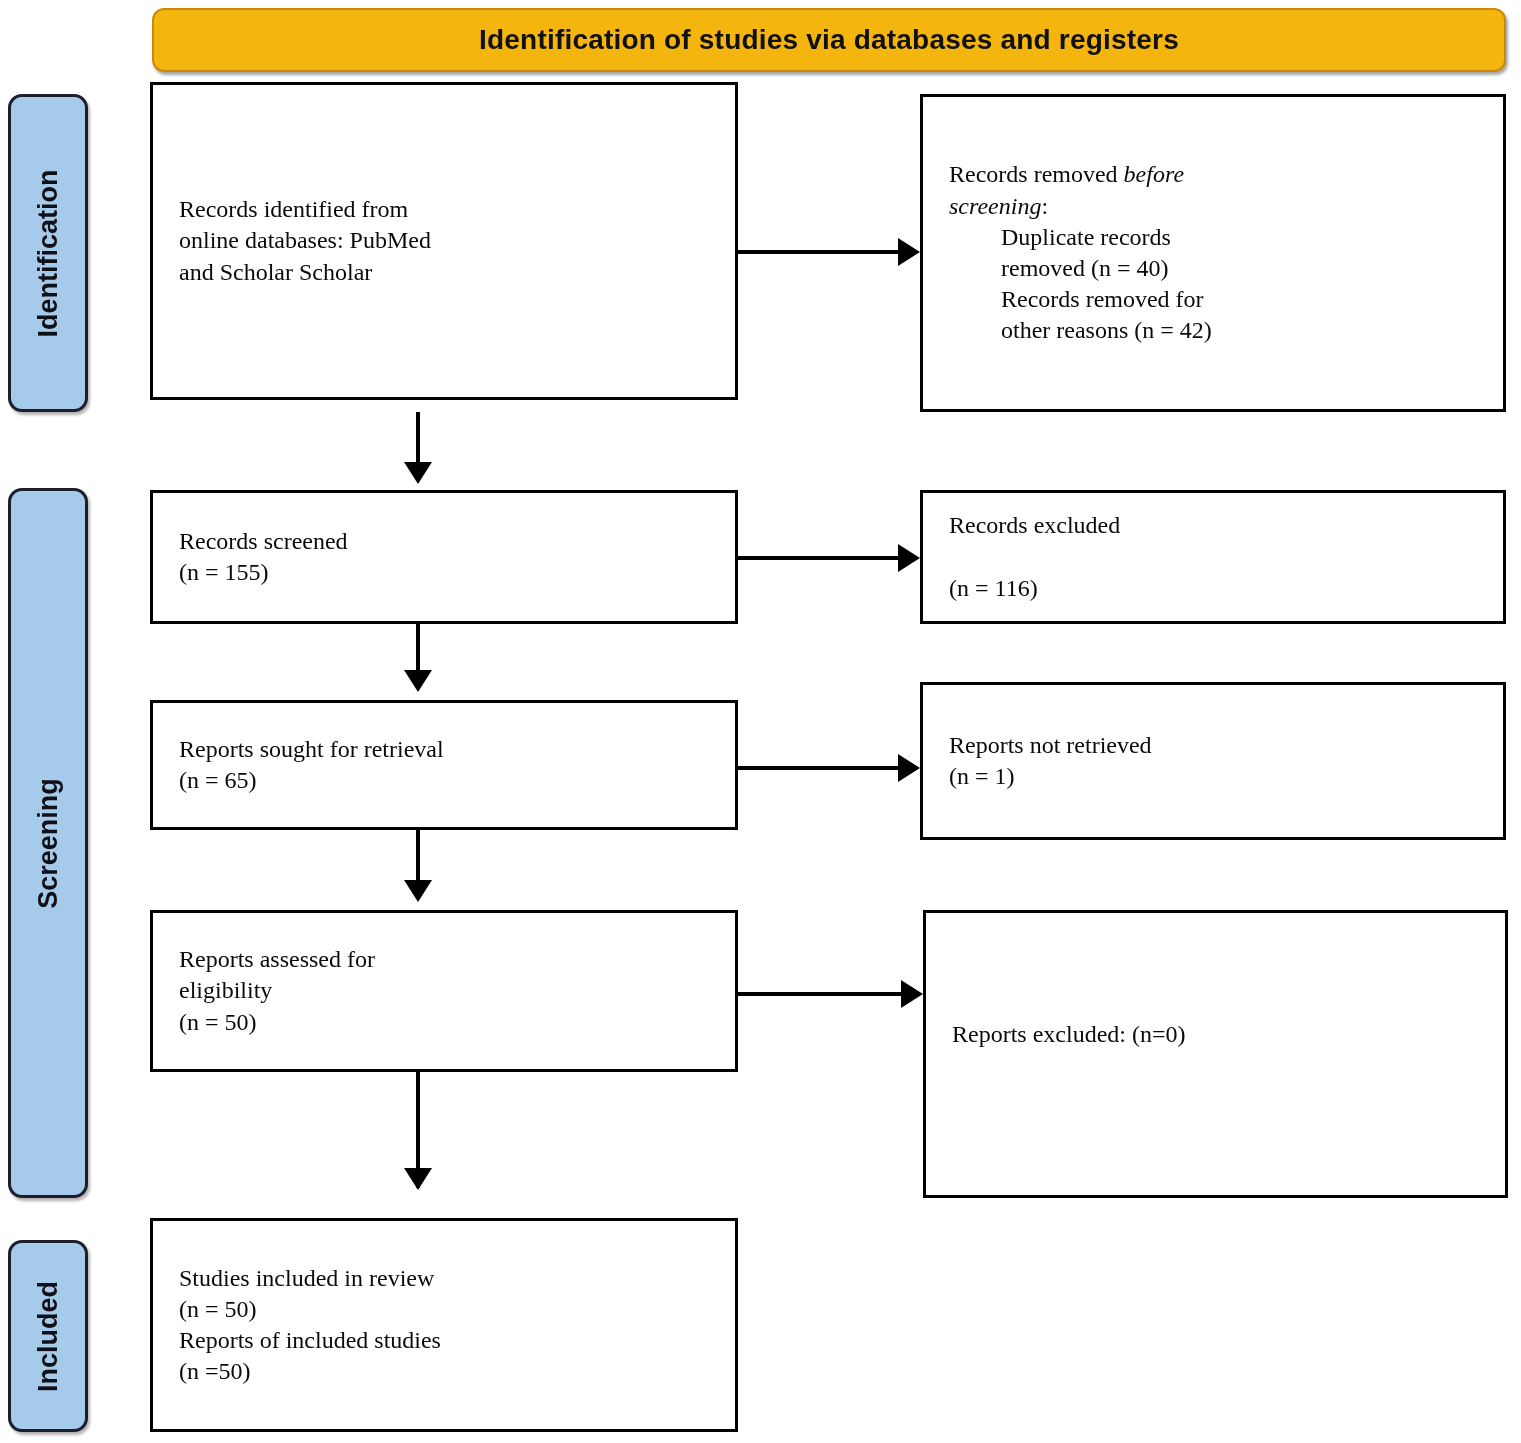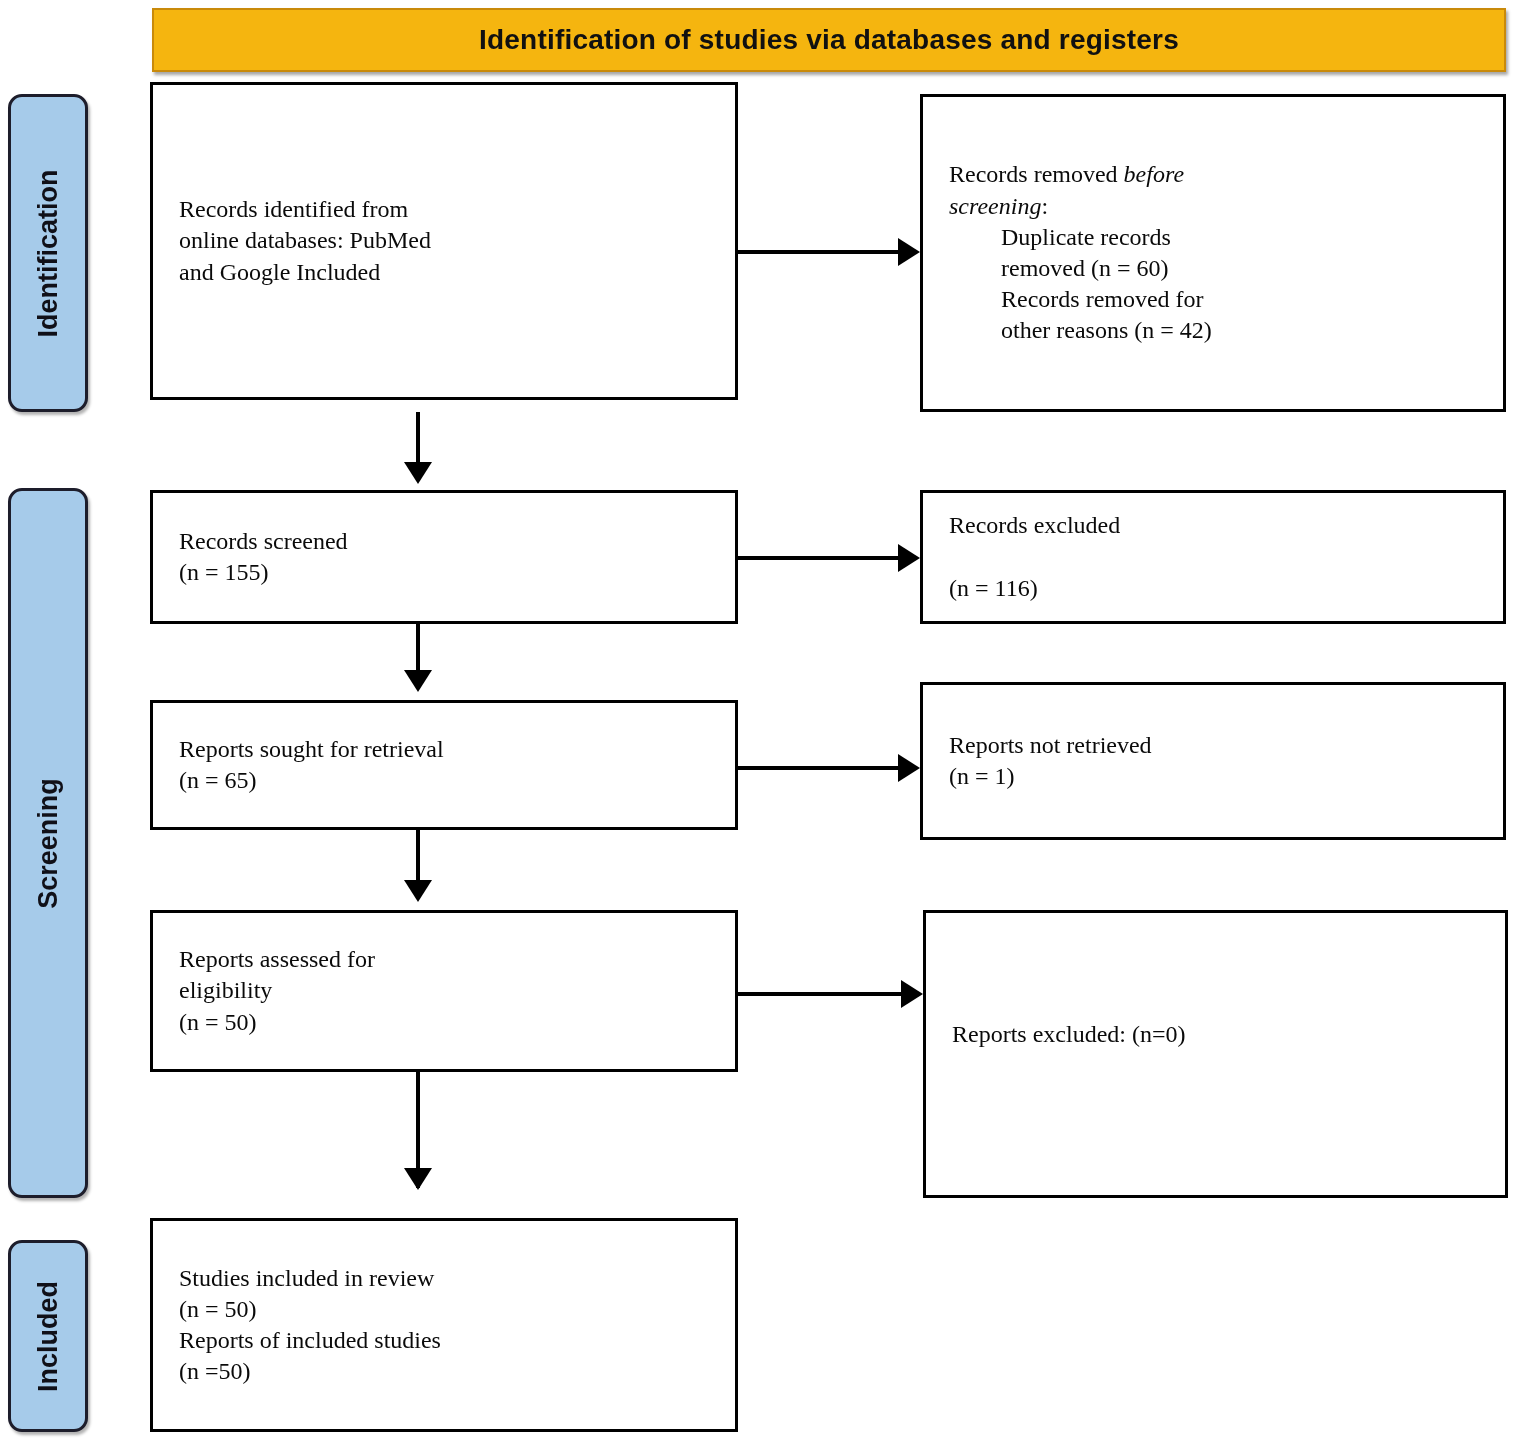--- a/index.html
+++ b/index.html
@@ -18,21 +18,21 @@
 
   
   .banner {
     position: absolute;
     left: 152px;
     top: 8px;
     width: 1354px;
     height: 64px;
     background: #F5B50F;
     border: 2px solid #C98A0A;
-    border-radius: 0;
+    border-radius: 12px;
     box-shadow: 2px 3px 3px rgba(0,0,0,0.35);
     display: flex;
     align-items: center;
     justify-content: center;
     box-sizing: border-box;
   }
   .banner-text {
     font-family: "Liberation Sans", "DejaVu Sans", sans-serif;
     font-weight: bold;
     font-size: 28px;
@@ -170,21 +170,21 @@
   <div class="stage" id="stage-screening">
     <span class="stage-label">Screening</span>
   </div>
   <div class="stage" id="stage-included">
     <span class="stage-label">Included</span>
   </div>
 
   <div class="box" id="box-identified">
     <p>Records identified from</p>
     <p>online databases: PubMed</p>
-    <p>and Google Included</p>
+    <p>and Scholar Scholar</p>
   </div>
 
   <div class="box" id="box-screened">
     <p>Records screened</p>
     <p>(n = 155)</p>
   </div>
 
   <div class="box" id="box-sought">
     <p>Reports sought for retrieval</p>
     <p>(n = 65)</p>
@@ -200,21 +200,21 @@
     <p>Studies included in review</p>
     <p>(n = 50)</p>
     <p>Reports of included studies</p>
     <p>(n =50)</p>
   </div>
 
   <div class="box" id="box-removed">
     <p><span>Records removed </span><em>before</em></p>
     <p><em>screening</em><span>:</span></p>
     <p class="indent">Duplicate records</p>
-    <p class="indent">removed (n = 60)</p>
+    <p class="indent">removed (n = 40)</p>
     <p class="indent">Records removed for</p>
     <p class="indent">other reasons (n = 42)</p>
   </div>
 
   <div class="box" id="box-excluded">
     <p>Records excluded</p>
     <p>(n = 116)</p>
   </div>
 
   <div class="box" id="box-notretrieved">

